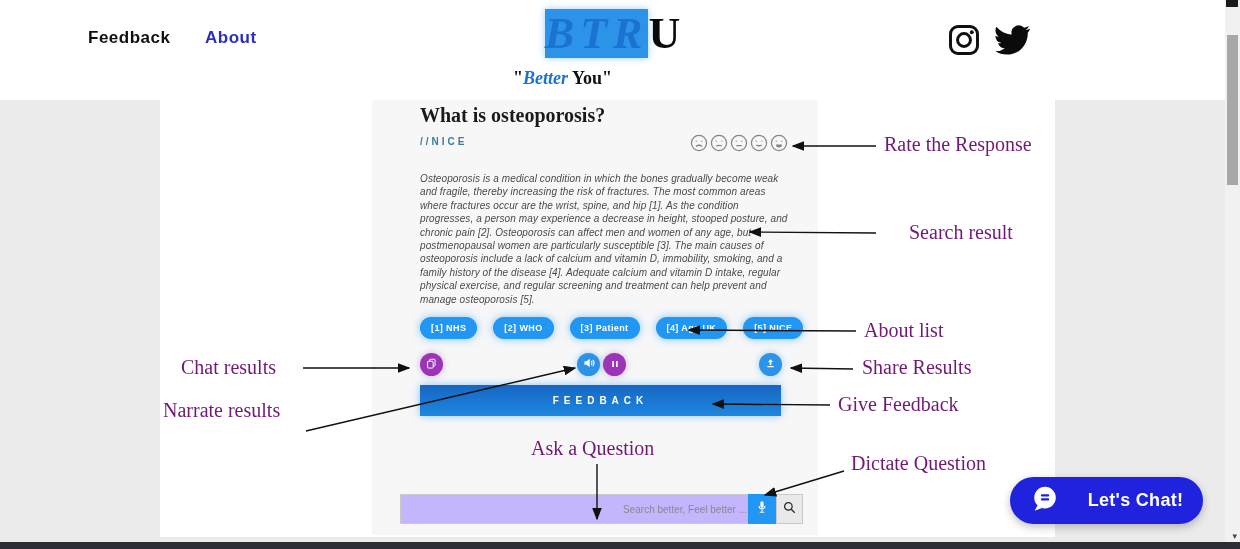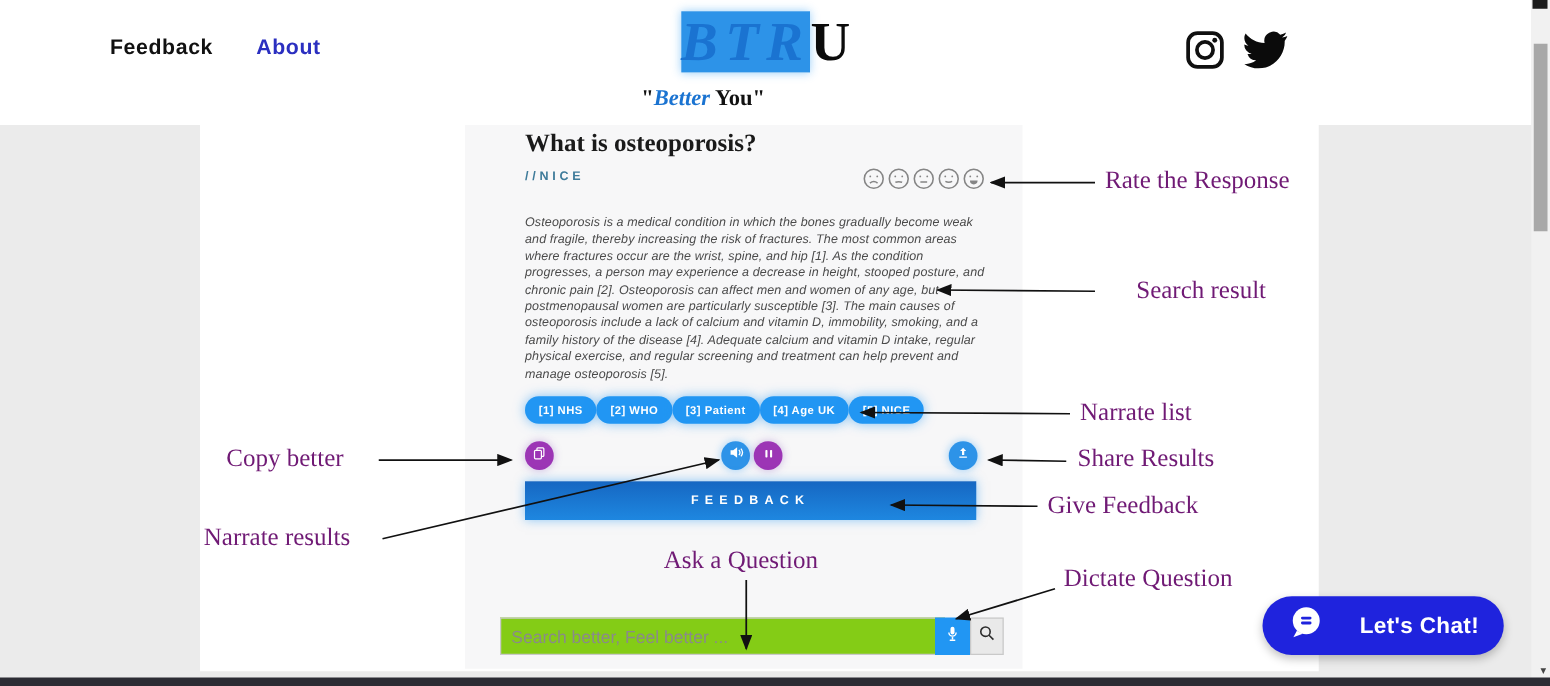--- a/index.html
+++ b/index.html
@@ -23,52 +23,52 @@
   .card{position:absolute;left:160px;top:100px;width:895px;height:437px;background:#ffffff;}
   .panel{position:absolute;left:372px;top:100px;width:446px;height:435px;background:#f7f7f8;}
   .question{position:absolute;left:420px;top:104px;font-family:"Liberation Serif",serif;
             font-size:20px;font-weight:bold;color:#1a1a1a;}
   .brandtag{position:absolute;left:420px;top:136px;font-size:10px;font-weight:bold;
             letter-spacing:3px;color:#3e7b9a;}
   .faces{position:absolute;left:690px;top:134px;display:flex;gap:2px;}
   .face{width:18px;height:18px;cursor:pointer;}
   .answer{position:absolute;left:420px;top:172px;width:372px;font-size:10px;line-height:13.4px;
           color:#4a4a4a;letter-spacing:.1px;font-style:italic;}
-  .pills{position:absolute;left:420px;top:317px;display:flex;gap:0;}
+  .pills{position:absolute;left:420px;top:317px;display:flex;gap:16px;}
   .pill{background:#2196f3;color:#fff;font-size:9px;font-weight:bold;letter-spacing:.4px;
         padding:6px 11px;border-radius:12px;box-shadow:0 0 9px rgba(33,150,243,.55);cursor:pointer;white-space:nowrap;}
   .cbtn{position:absolute;width:23px;height:23px;border-radius:50%;display:flex;align-items:center;
         justify-content:center;cursor:pointer;box-shadow:0 0 7px rgba(120,60,180,.35);}
   .purple{background:#9c35b5;} .blue{background:#2d93e8;box-shadow:0 0 7px rgba(33,150,243,.45);}
   .btn-copy{left:420px;top:353px;} .btn-speaker{left:577px;top:353px;}
   .btn-pause{left:603px;top:353px;} .btn-share{left:759px;top:353px;}
   .feedback-btn{position:absolute;left:420px;top:385px;width:361px;height:31px;
         background:linear-gradient(180deg,#1667c2,#1e87e0);color:#fff;font-size:10px;font-weight:bold;
         letter-spacing:5px;display:flex;align-items:center;justify-content:center;cursor:pointer;
         box-shadow:0 0 8px rgba(33,150,243,.5);}
   
-  .search-input{position:absolute;left:400px;top:494px;width:338px;height:28px;background:#84cc16;
-        border:1px solid #c9c9c9;padding:0 8px;font-size:14px;color:#555;
-        font-family:"Liberation Sans",sans-serif;outline:none;}
+  .search-input{position:absolute;left:400px;top:494px;width:338px;height:28px;background:#c4b5fd;
+        border:1px solid #c9c9c9;padding:0 8px;font-size:10px;color:#555;
+        font-family:"Liberation Sans",sans-serif;outline:none;text-align:right;}
   .search-input::placeholder{color:#8a8a8a;}
   .mic-btn{position:absolute;left:748px;top:494px;width:28px;height:30px;background:#2196f3;
         display:flex;align-items:center;justify-content:center;cursor:pointer;}
   .search-btn{position:absolute;left:776px;top:494px;width:27px;height:30px;background:#e9e9e9;
         border:1px solid #c9c9c9;box-sizing:border-box;display:flex;align-items:center;justify-content:center;cursor:pointer;}
   
   .chat-btn{position:absolute;left:1010px;top:477px;width:193px;height:47px;border-radius:26px;
         background:#1f23dd;display:flex;align-items:center;justify-content:center;gap:28px;
         cursor:pointer;box-shadow:0 3px 8px rgba(0,0,0,.25);}
   .chat-label{color:#fff;font-size:18px;font-weight:bold;letter-spacing:.3px;}
   
   .ann{position:absolute;font-family:"Liberation Serif",serif;font-size:20px;color:#701a75;white-space:nowrap;}
   .ann-rate{left:884px;top:133px;} .ann-search{left:884px;top:221px;margin-left:25px;}
   .ann-source{left:864px;top:319px;} .ann-share{left:862px;top:356px;}
   .ann-givefb{left:838px;top:393px;} .ann-copy{left:181px;top:356px;}
-  .ann-narrate{left:163px;top:419px;} .ann-ask{left:531px;top:437px;}
+  .ann-narrate{left:163px;top:399px;} .ann-ask{left:531px;top:437px;}
   .ann-dictate{left:851px;top:452px;}
   .arrows{position:absolute;left:0;top:0;width:1240px;height:549px;pointer-events:none;z-index:20;}
   
   .sb-track{position:absolute;right:0;top:0;width:15px;height:542px;background:#f1f1f1;cursor:pointer;}
   .sb-top{position:absolute;right:2px;top:0;width:12px;height:7px;background:#1b1b1b;}
   .sb-thumb{position:absolute;right:2px;top:35px;width:11px;height:150px;background:#a8a8a8;cursor:pointer;}
   .sb-down{position:absolute;right:3px;top:531px;font-size:9px;color:#444;}
   .bottom-strip{position:absolute;left:0;top:542px;width:1240px;height:7px;background:#2c2c34;}
 </style>
 </head>
@@ -205,24 +205,24 @@
     <span>
       <svg viewBox="0 0 20 20" width="15" height="15" fill="none" stroke="#2b2b2b" stroke-width="1.7">
         <circle cx="8.5" cy="8.5" r="5"></circle>
           <path d="M12.3 12.3 L17 17"></path>
       </svg>
     </span>
   </div>
 
   <div class="ann ann-rate">Rate the Response</div>
   <div class="ann ann-search">Search result</div>
-  <div class="ann ann-source">Narrate list</div>
+  <div class="ann ann-source">About list</div>
   <div class="ann ann-share">Share Results</div>
   <div class="ann ann-givefb">Give Feedback</div>
-  <div class="ann ann-copy">Copy better</div>
+  <div class="ann ann-copy">Chat results</div>
   <div class="ann ann-narrate">Narrate results</div>
   <div class="ann ann-dictate">Dictate Question</div>
   <div class="ann ann-ask">Ask a Question</div>
 
   <svg class="arrows">
     <defs>
       <marker id="ah" markerWidth="9" markerHeight="7" refX="8" refY="3.5" orient="auto">
         <path d="M0,0 L9,3.5 L0,7 z" fill="#111"></path>
       </marker>
     </defs>

